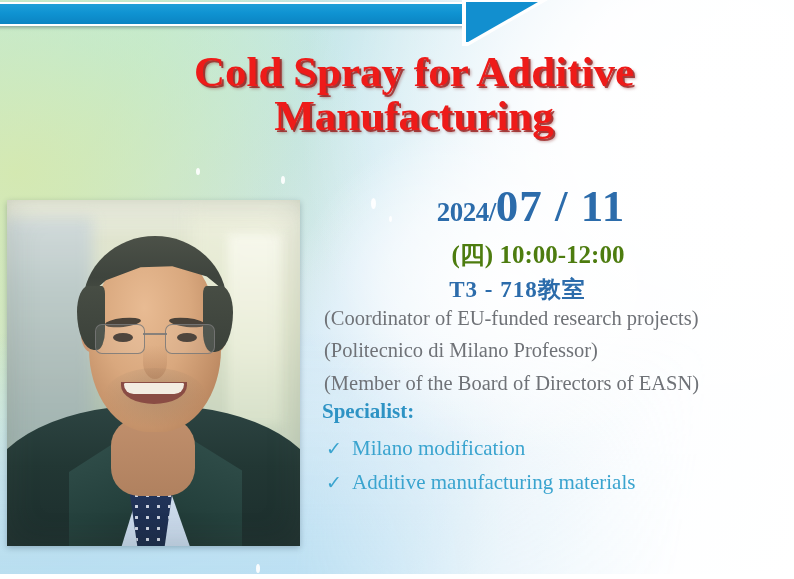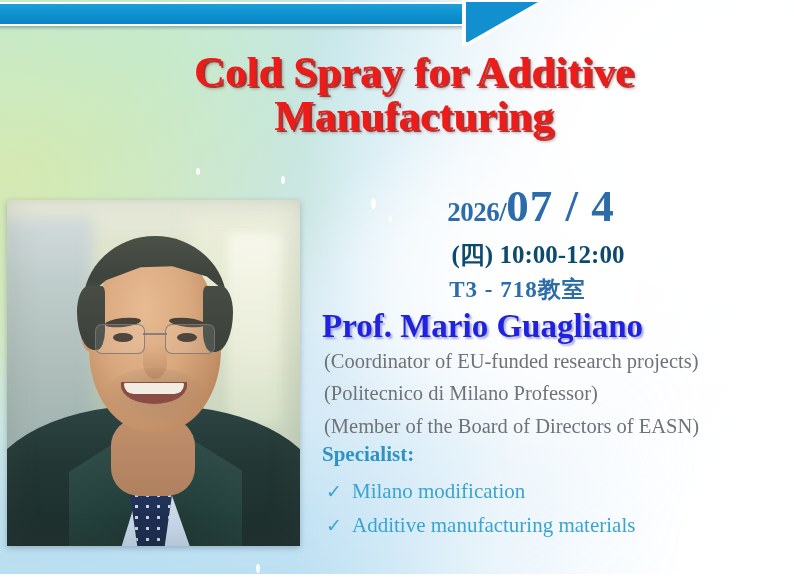--- a/index.html
+++ b/index.html
@@ -279,21 +279,21 @@
     white-space: nowrap;
     text-shadow: 1px 1px 2px rgba(255,255,255,0.75);
   }
   .date-year { font-size: 27px; letter-spacing: -0.5px; }
   .date-big  { font-size: 45px; letter-spacing: 1px; }
 
   .time-line {
     margin-top: 12px;
     text-align: center;
     padding-right: 20px;
-    color: #0c4a6e;
+    color: #4d7c0f;
     font-family: "Liberation Serif", serif;
     font-weight: bold;
     font-size: 25px;
     line-height: 1.1;
     white-space: nowrap;
     text-shadow: 1px 1px 2px rgba(255,255,255,0.7);
   }
   .room-line {
     margin-top: 8px;
     text-align: center;
@@ -420,27 +420,26 @@
       <div class="teeth"></div>
     </div>
     <div class="vignette"></div>
   </div>
 
   <div class="title">Cold Spray for Additive Manufacturing</div>
 
   <div class="info">
 
     <div class="date-line">
-      <span class="date-year">2026/</span><span class="date-big">07 / 4</span>
+      <span class="date-year">2024/</span><span class="date-big">07 / 11</span>
     </div>
 
     <div class="time-line">(四) 10:00-12:00</div>
     <div class="room-line">T3 - 718教室</div>
 
-    <div class="speaker">Prof. Mario Guagliano</div>
 
     <div class="affil">(Coordinator of EU-funded research projects)</div>
     <div class="affil">(Politecnico di Milano Professor)</div>
     <div class="affil">(Member of the Board of Directors of EASN)</div>
 
     <div class="specialist">Specialist:</div>
 
     <div class="skills">
       <div class="skill-item">
         <span class="skill-check">✓</span>

